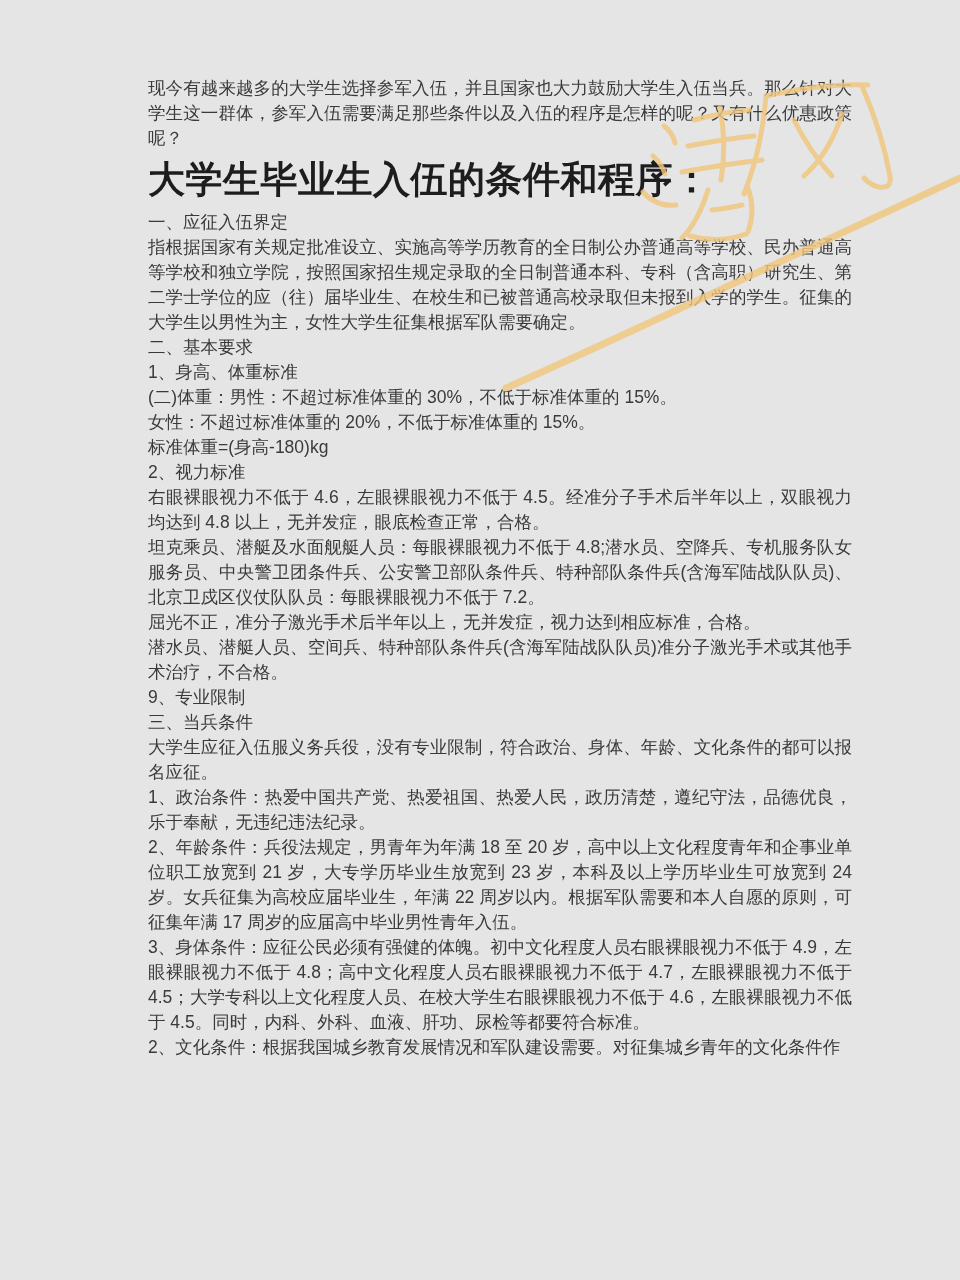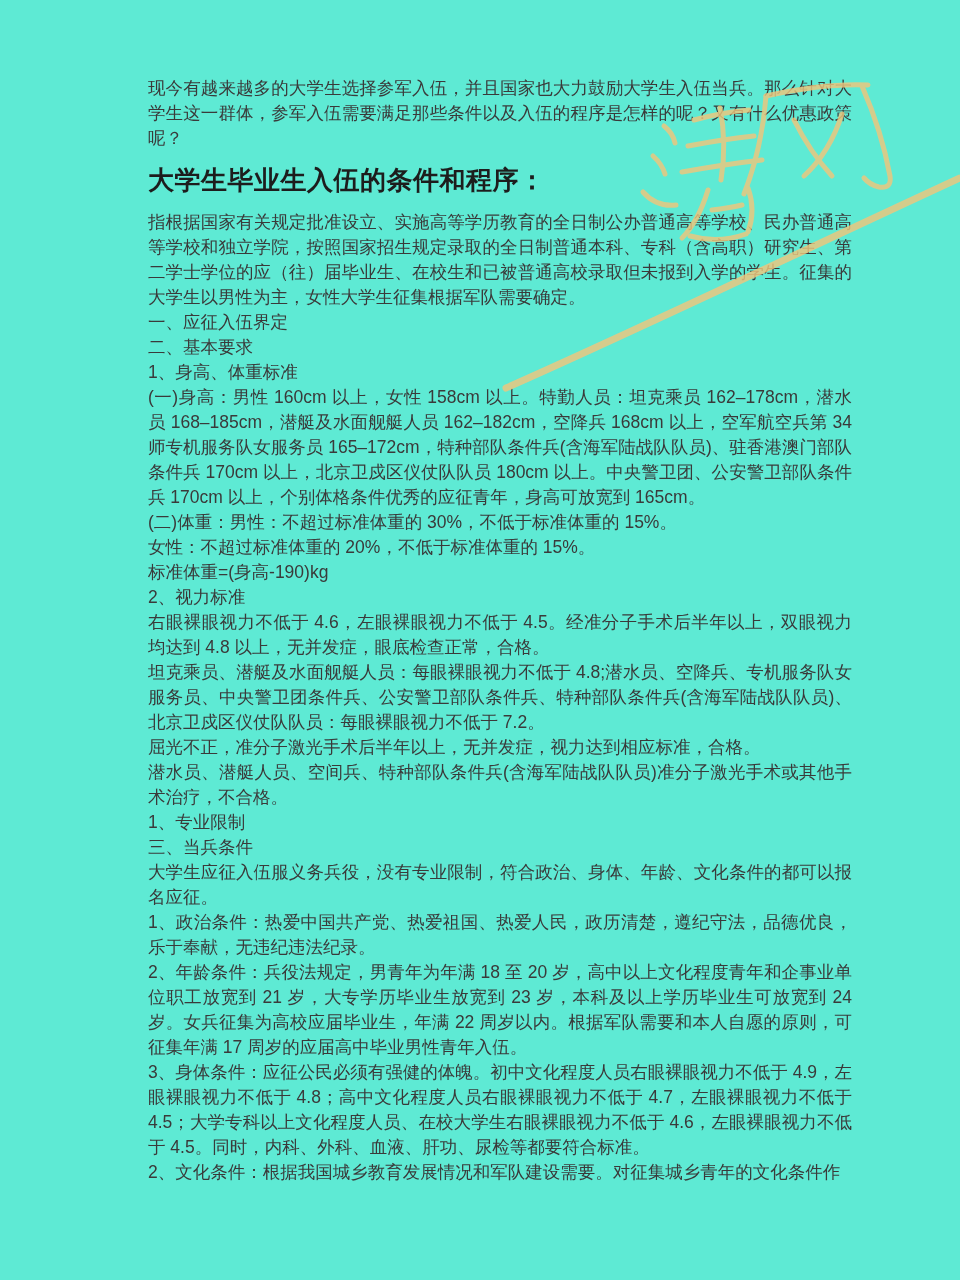--- a/index.html
+++ b/index.html
@@ -9,41 +9,41 @@
     height: 1280px;
     background: #ffffff;
   }
   body {
     font-family: "Liberation Sans", "DejaVu Sans", sans-serif;
   }
   .page {
     position: relative;
     width: 960px;
     height: 1280px;
-    background: #5eead4;
+    background: #e5e5e5;
     overflow: hidden;
   }
   .content {
     position: absolute;
     left: 148px;
     top: 76px;
     width: 704px;
     color: #3a3a3a;
     font-size: 17.5px;
     line-height: 25px;
     text-align: justify;
     z-index: 1;
   }
   .content p {
     margin: 0;
     padding: 0;
   }
   .doc-title {
     margin: 9px 0 10px 0;
-    font-size: 26px;
+    font-size: 37px;
     line-height: 40px;
     font-weight: 700;
     color: #1d1d1d;
     letter-spacing: 0.5px;
     text-align: left;
   }
   .watermark {
     position: absolute;
     left: 0;
     top: 0;
@@ -52,34 +52,33 @@
   }
 </style>
 </head>
 <body>
 
 <div class="page">
 
   <div class="content">
     <p>现今有越来越多的大学生选择参军入伍，并且国家也大力鼓励大学生入伍当兵。那么针对大学生这一群体，参军入伍需要满足那些条件以及入伍的程序是怎样的呢？又有什么优惠政策呢？</p>
     <h1 class="doc-title">大学生毕业生入伍的条件和程序：</h1>
+    <p>一、应征入伍界定</p>
     <p>指根据国家有关规定批准设立、实施高等学历教育的全日制公办普通高等学校、民办普通高等学校和独立学院，按照国家招生规定录取的全日制普通本科、专科（含高职）研究生、第二学士学位的应（往）届毕业生、在校生和已被普通高校录取但未报到入学的学生。征集的大学生以男性为主，女性大学生征集根据军队需要确定。</p>
-    <p>一、应征入伍界定</p>
     <p>二、基本要求</p>
     <p>1、身高、体重标准</p>
-    <p>(一)身高：男性 160cm 以上，女性 158cm 以上。特勤人员：坦克乘员 162–178cm，潜水员 168–185cm，潜艇及水面舰艇人员 162–182cm，空降兵 168cm 以上，空军航空兵第 34 师专机服务队女服务员 165–172cm，特种部队条件兵(含海军陆战队队员)、驻香港澳门部队条件兵 170cm 以上，北京卫戍区仪仗队队员 180cm 以上。中央警卫团、公安警卫部队条件兵 170cm 以上，个别体格条件优秀的应征青年，身高可放宽到 165cm。</p>
     <p>(二)体重：男性：不超过标准体重的 30%，不低于标准体重的 15%。</p>
     <p>女性：不超过标准体重的 20%，不低于标准体重的 15%。</p>
-    <p>标准体重=(身高-190)kg</p>
+    <p>标准体重=(身高-180)kg</p>
     <p>2、视力标准</p>
     <p>右眼裸眼视力不低于 4.6，左眼裸眼视力不低于 4.5。经准分子手术后半年以上，双眼视力均达到 4.8 以上，无并发症，眼底检查正常，合格。</p>
     <p>坦克乘员、潜艇及水面舰艇人员：每眼裸眼视力不低于 4.8;潜水员、空降兵、专机服务队女服务员、中央警卫团条件兵、公安警卫部队条件兵、特种部队条件兵(含海军陆战队队员)、北京卫戍区仪仗队队员：每眼裸眼视力不低于 7.2。</p>
     <p>屈光不正，准分子激光手术后半年以上，无并发症，视力达到相应标准，合格。</p>
     <p>潜水员、潜艇人员、空间兵、特种部队条件兵(含海军陆战队队员)准分子激光手术或其他手术治疗，不合格。</p>
-    <p>1、专业限制</p>
+    <p>9、专业限制</p>
     <p>三、当兵条件</p>
     <p>大学生应征入伍服义务兵役，没有专业限制，符合政治、身体、年龄、文化条件的都可以报名应征。</p>
     <p>1、政治条件：热爱中国共产党、热爱祖国、热爱人民，政历清楚，遵纪守法，品德优良，乐于奉献，无违纪违法纪录。</p>
     <p>2、年龄条件：兵役法规定，男青年为年满 18 至 20 岁，高中以上文化程度青年和企事业单位职工放宽到 21 岁，大专学历毕业生放宽到 23 岁，本科及以上学历毕业生可放宽到 24 岁。女兵征集为高校应届毕业生，年满 22 周岁以内。根据军队需要和本人自愿的原则，可征集年满 17 周岁的应届高中毕业男性青年入伍。</p>
     <p>3、身体条件：应征公民必须有强健的体魄。初中文化程度人员右眼裸眼视力不低于 4.9，左眼裸眼视力不低于 4.8；高中文化程度人员右眼裸眼视力不低于 4.7，左眼裸眼视力不低于 4.5；大学专科以上文化程度人员、在校大学生右眼裸眼视力不低于 4.6，左眼裸眼视力不低于 4.5。同时，内科、外科、血液、肝功、尿检等都要符合标准。</p>
     <p>2、文化条件：根据我国城乡教育发展情况和军队建设需要。对征集城乡青年的文化条件作</p>
   </div>
 
   <svg class="watermark" width="960" height="1280" viewBox="0 0 960 1280" xmlns="http://www.w3.org/2000/svg" aria-label="清风">
     <g fill="none" stroke="#f0c67c" stroke-linecap="round" stroke-linejoin="round" opacity="0.82">

